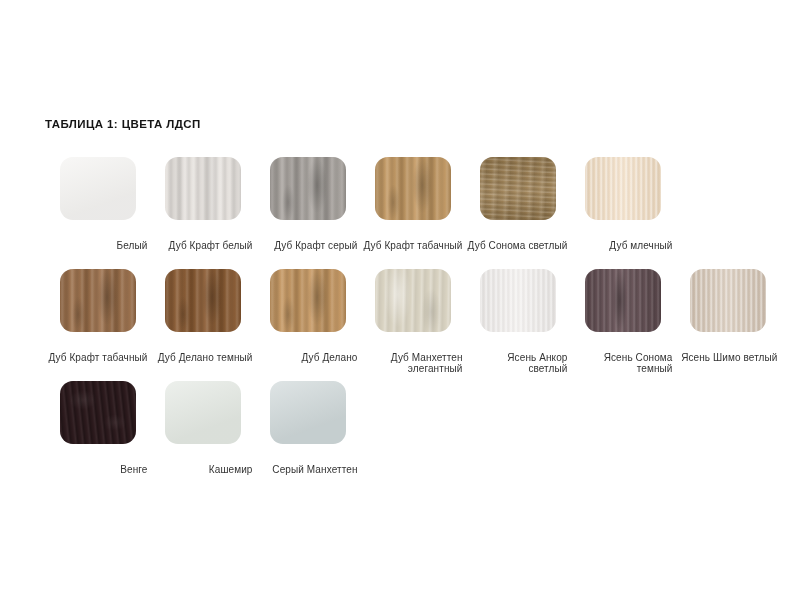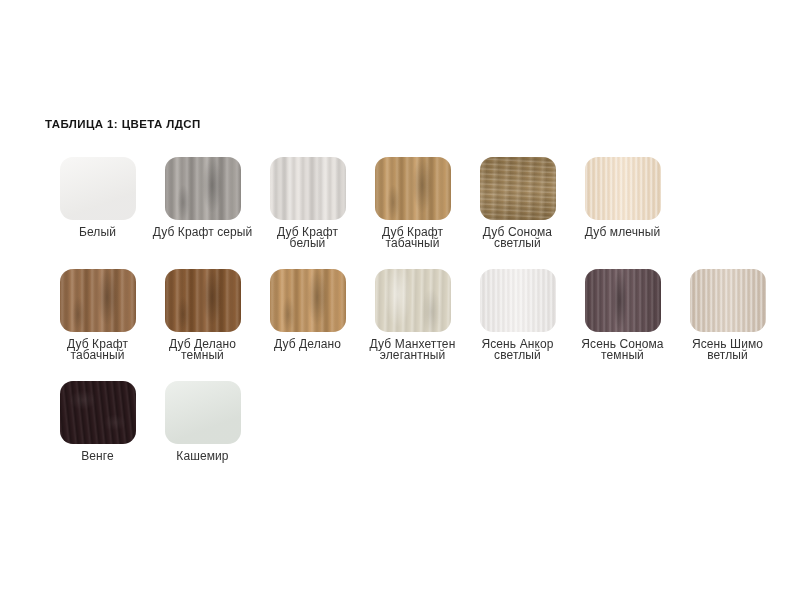--- a/index.html
+++ b/index.html
@@ -65,24 +65,24 @@
     overflow: hidden;
     background-color: #efefef;
   }
 
   .swatch .tex {
     position: absolute;
     left: 0; top: 0; right: 0; bottom: 0;
   }
 
   .label {
-    margin-top: 7px;
-    font-size: 12px;
+    margin-top: 20px;
+    font-size: 10px;
     line-height: 11px;
-    text-align: center;
+    text-align: right;
     color: #333333;
     width: 100px;
     letter-spacing: 0.1px;
   }
 
   
   .t-vgrain {
     background-image:
       repeating-linear-gradient(90deg,
         rgba(255,255,255,0.00) 0px,
@@ -207,32 +207,32 @@
 
   <div id="grid">
       <div class="row">
         <div class="cell">
           <div class="swatch" style="background-color: rgb(244, 243, 241);">
             <div class="tex t-sheen"></div>
           </div>
           <div class="label">Белый</div>
         </div>
         <div class="cell">
-          <div class="swatch" style="background-color: rgb(170, 165, 160);">
-            <div class="tex t-plank"></div>
-          </div>
-          <div class="label">Дуб Крафт серый</div>
-        </div>
-        <div class="cell">
           <div class="swatch" style="background-color: rgb(231, 227, 223);">
             <div class="tex t-vgrain"></div>
           </div>
           <div class="label">Дуб Крафт белый</div>
         </div>
         <div class="cell">
+          <div class="swatch" style="background-color: rgb(170, 165, 160);">
+            <div class="tex t-plank"></div>
+          </div>
+          <div class="label">Дуб Крафт серый</div>
+        </div>
+        <div class="cell">
           <div class="swatch" style="background-color: rgb(197, 154, 99);">
             <div class="tex t-plank"></div>
           </div>
           <div class="label">Дуб Крафт табачный</div>
         </div>
         <div class="cell">
           <div class="swatch" style="background-color: rgb(156, 126, 80);">
             <div class="tex t-cross"></div>
           </div>
           <div class="label">Дуб Сонома светлый</div>
@@ -294,16 +294,22 @@
             <div class="tex t-wenge"></div>
           </div>
           <div class="label">Венге</div>
         </div>
         <div class="cell">
           <div class="swatch" style="background-color: rgb(227, 232, 226);">
             <div class="tex t-sheen"></div>
           </div>
           <div class="label">Кашемир</div>
         </div>
+        <div class="cell">
+          <div class="swatch" style="background-color: rgb(205, 214, 215);">
+            <div class="tex t-sheen"></div>
+          </div>
+          <div class="label">Серый Манхеттен</div>
+        </div>
       </div>
     </div>
 
 </div>
 
 </body></html>

